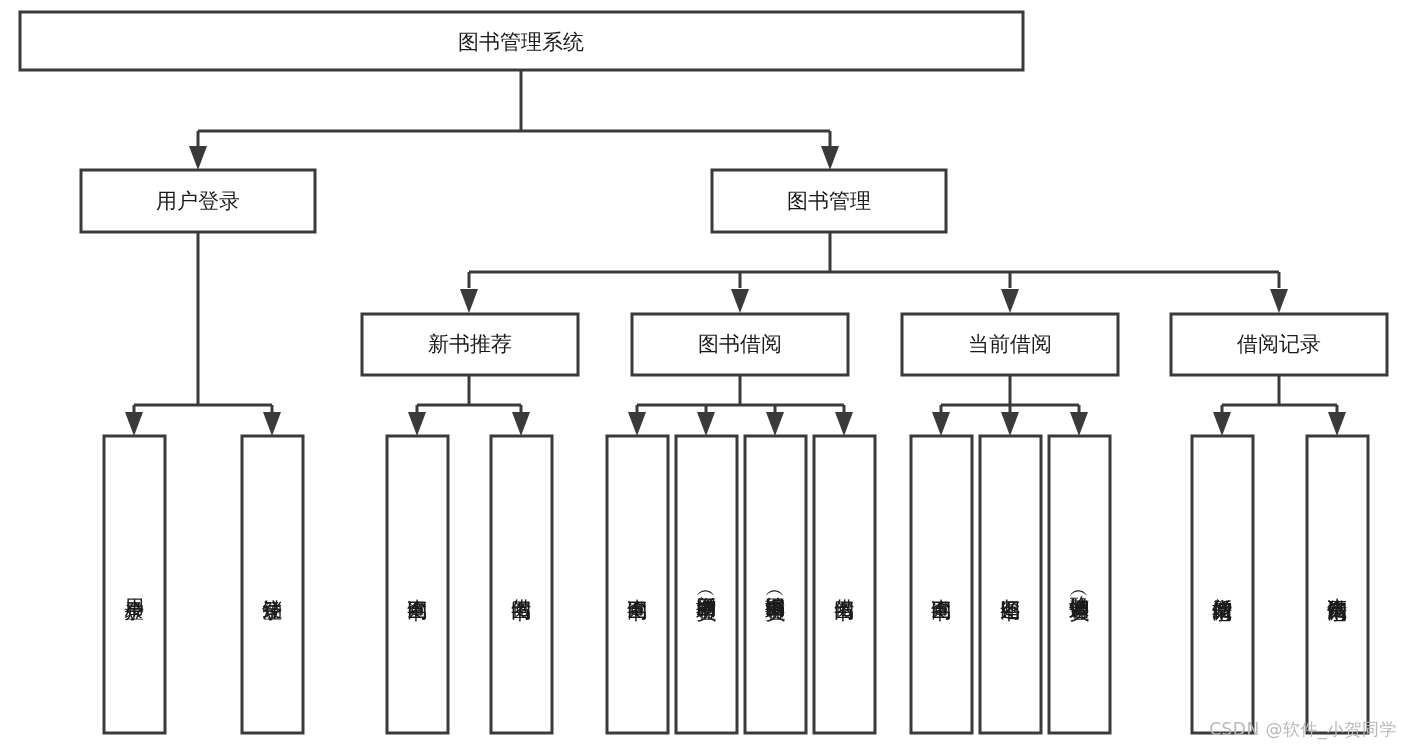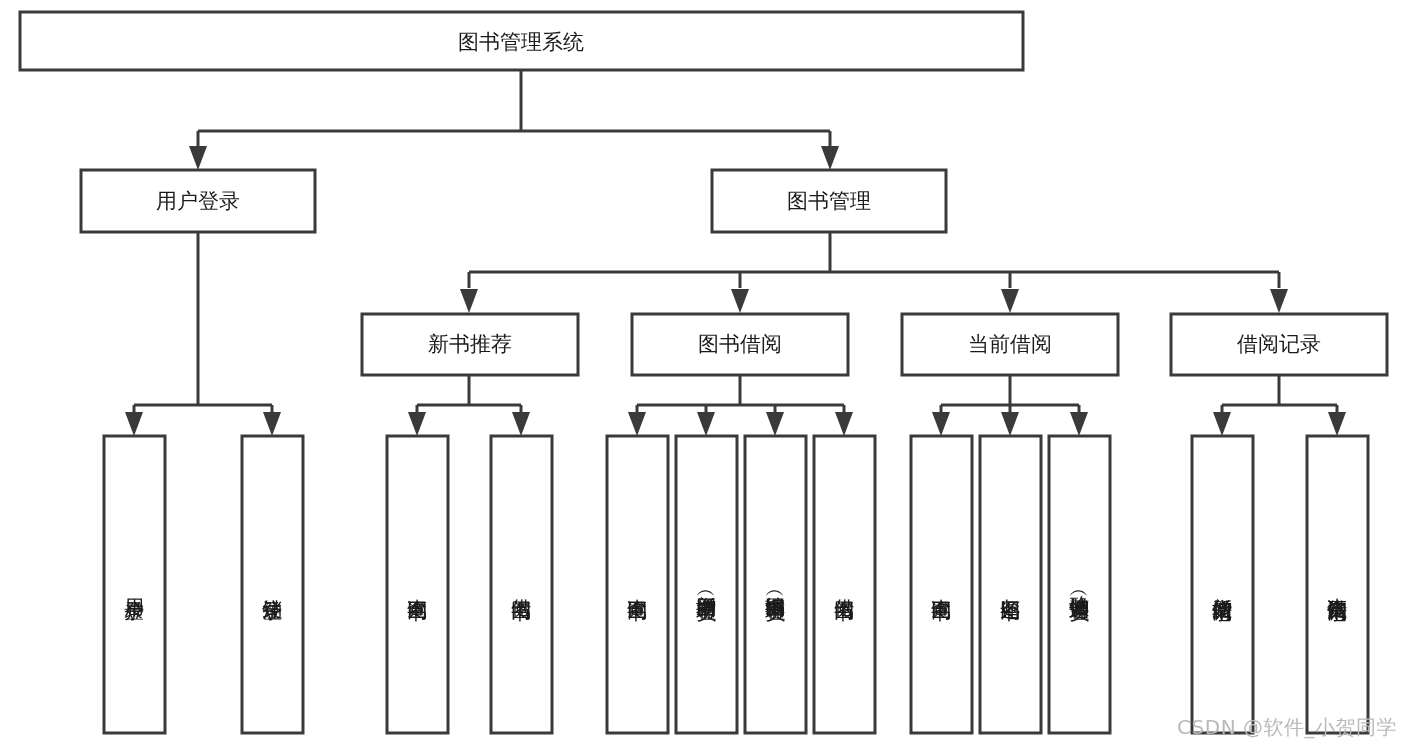--- a/index.html
+++ b/index.html
@@ -62,21 +62,21 @@
     display: flex;
     align-items: center;
     justify-content: center;
     pointer-events: none;
   }
   .watermark {
     position: absolute;
     right: 8px;
     bottom: 6px;
     font-family: "DejaVu Sans", "Liberation Sans", sans-serif;
-    font-size: 20px;
+    font-size: 17px;
     color: #b9b9b9;
     white-space: nowrap;
     letter-spacing: 0.5px;
     text-align: right;
   }
 </style>
 </head>
 <body>
 
 <div id="diagram-root">

